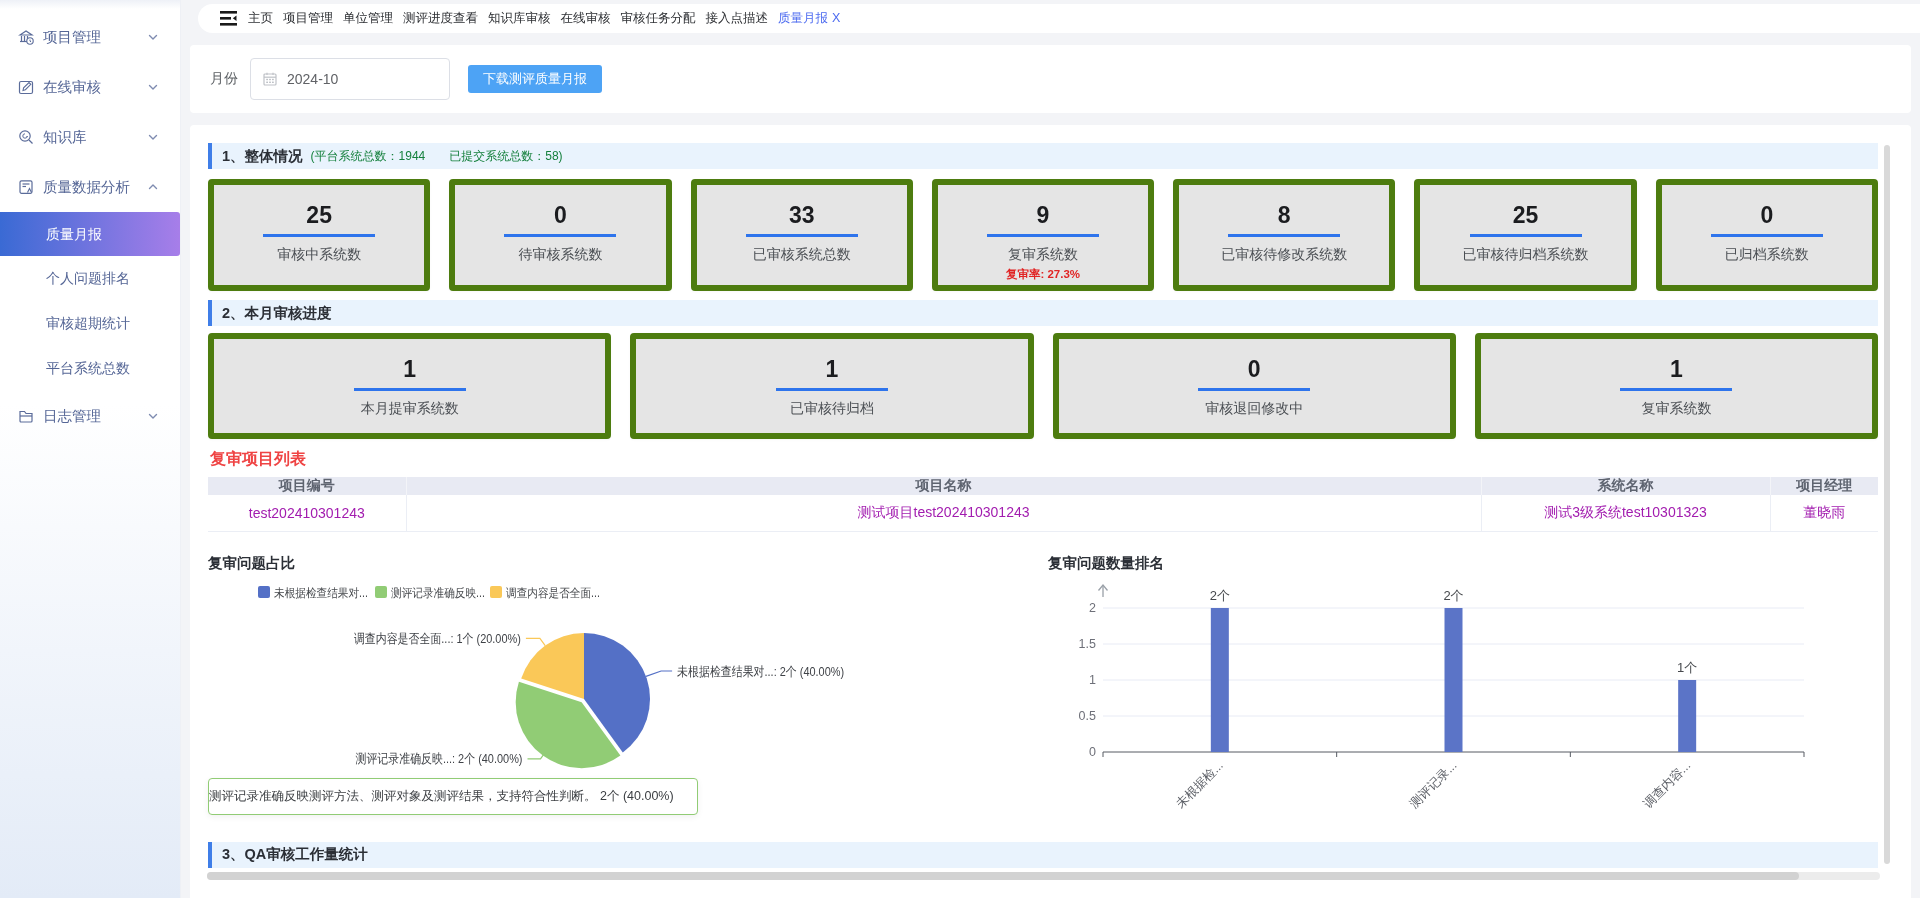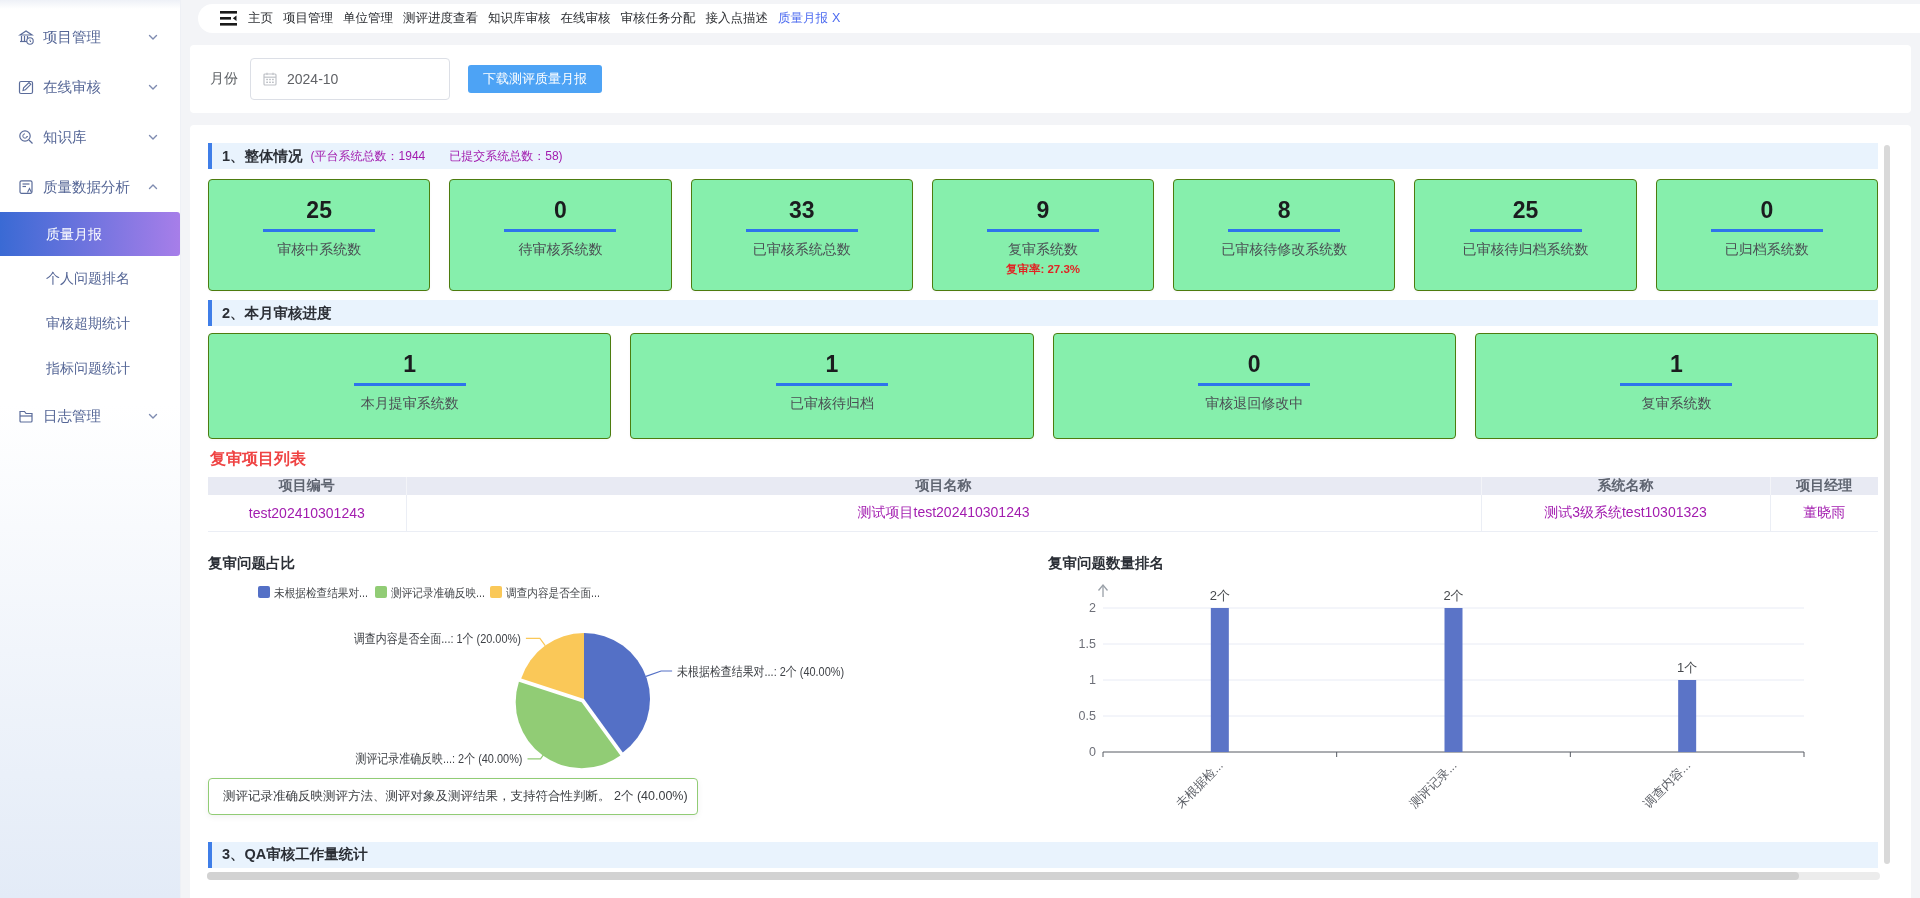--- a/index.html
+++ b/index.html
@@ -31,45 +31,45 @@
 
 .filter-card { position:absolute; left:9px; top:45px; width:1721px; height:68px; background:#fff; border-radius:4px; display:flex; align-items:center; padding-left:20px; }
 .filter-label { font-size:14px; color:#5c6064; margin-right:12px; }
 .date-input { width:200px; height:42px; border:1px solid #dcdfe6; border-radius:4px; display:flex; align-items:center; padding:0 8px; background:#fff; color:#606266; }
 .date-input .cal { width:14px; height:14px; margin:0 10px 0 4px; opacity:.55; }
 .dl-btn { margin-left:18px; height:28px; padding:0 15px; background:#4da3f5; color:#fff; border:none; border-radius:3px; font-size:13px; cursor:pointer; }
 
 
 .content-card { position:absolute; left:9px; top:125px; width:1721px; height:790px; background:#fff; border-radius:4px; padding:18px 33px 0 18px; overflow:hidden; }
 .section-hdr { height:26px; background:#e9f3fd; border-left:4px solid #3f7ee8; padding-left:10px; font-weight:bold; font-size:14.5px; color:#2b2f36; display:flex; align-items:center; }
-.section-hdr .red-note { color:#a21caf; font-weight:normal; font-size:12px; margin-left:8px; white-space:pre; }
+.section-hdr .red-note { color:#15803d; font-weight:normal; font-size:12px; margin-left:8px; white-space:pre; }
 
 .stat-row { display:flex; gap:19px; }
 #stats1 { margin:10px 0 9px 0; }
 #stats2 { margin:7px 0 0 0; }
-.stat-card { flex:1; background:#86efac; border:1px solid #4d7c0f; border-radius:4px; box-shadow:0 1px 3px rgba(0,0,0,.03); height:112px; text-align:center; padding-top:15px; }
+.stat-card { flex:1; background:#e5e5e5; border:6px solid #4d7c0f; border-radius:4px; box-shadow:0 1px 3px rgba(0,0,0,.03); height:112px; text-align:center; padding-top:15px; }
 #stats2 .stat-card { height:106px; }
 .stat-num { font-size:23px; font-weight:bold; color:#1b1c1f; line-height:26px; margin-top:2px; }
 .stat-line { width:112px; height:3px; background:#2e74ec; margin:6px auto 9px auto; }
 .stat-lbl { font-size:14px; color:#4a4e53; }
 .stat-extra { font-size:11.5px; color:#e12424; margin-top:3px; font-weight:bold; }
 
 .tbl-title { font-weight:bold; font-size:16px; color:#ef4444; margin:10px 0 0 2px; height:18px; }
 table.review { width:1670px; border-collapse:collapse; font-size:14px; margin-top:10px; }
 table.review th { background:#e8eaf3; color:#5e6470; font-weight:bold; height:16px; border-right:1px solid #f3f4f8; }
 table.review th:last-child { border-right:none; }
 table.review td { background:#fff; color:#a21caf; height:36px; text-align:center; border-bottom:1px solid #ebeef5; border-right:1px solid #ebeef5; }
 table.review td:last-child { border-right:none; }
 
 .charts-row { display:flex; margin-top:22px; height:272px; }
 .chart-title { font-weight:bold; font-size:14.5px; color:#2b2f36; height:16px; }
 .pie-panel { width:840px; position:relative; }
 .bar-panel { flex:1; position:relative; }
 #pie-wrap svg, #bar-wrap svg { position:absolute; left:0; top:0; }
-.tooltip-box { position:absolute; left:0px; top:224px; width:490px; height:37px; background:#fff; border:1px solid #91cc75; border-radius:4px; line-height:35px; padding-left:14px; font-size:12.5px; color:#3b3e42; box-shadow:0 2px 6px rgba(0,0,0,.06); white-space:nowrap; z-index:3; }
+.tooltip-box { position:absolute; left:0px; top:224px; width:490px; height:37px; background:#fff; border:1px solid #91cc75; border-radius:4px; line-height:35px; font-size:12.5px; color:#3b3e42; box-shadow:0 2px 6px rgba(0,0,0,.06); white-space:nowrap; z-index:3; }
 
 .sec3 { margin-top:16px; }
 .hscroll { position:absolute; left:17px; top:747px; width:1673px; height:8px; border-radius:4px; background:#ececec; }
 .hscroll .thumb { position:absolute; left:0; top:0; height:8px; width:1592px; border-radius:4px; background:#d2d2d2; }
 .vscroll { position:absolute; left:1694px; top:20px; width:6px; height:719px; border-radius:3px; background:#d9d9d9; }
 </style>
 </head>
 <body>
 
 <aside class="sidebar">
@@ -126,21 +126,21 @@
             </g>
           </svg></span>
         <span class="lbl">质量数据分析</span>
         <span><svg class="chev" viewBox="0 0 10 10">
             <path d="M1.5 6.5 L5 3 L8.5 6.5" fill="none" stroke="#7e8bb0" stroke-width="1.4" stroke-linecap="round" stroke-linejoin="round"></path>
           </svg></span>
       </div>
       <div class="sub-item active">质量月报</div>
       <div class="sub-item">个人问题排名</div>
       <div class="sub-item">审核超期统计</div>
-      <div class="sub-item">指标问题统计</div>
+      <div class="sub-item">平台系统总数</div>
       <div class="side-item">
         <span class="mi"><svg viewBox="0 0 16 16">
             <g fill="none" stroke="#5b6c9a" stroke-width="1.2">
               <path d="M2 3.5 h4.5 l1.5 2 h6 v7.5 a1 1 0 0 1 -1 1 h-10 a1 1 0 0 1 -1 -1 Z"></path>
               <line x1="2" y1="8" x2="14" y2="8"></line>
             </g>
           </svg></span>
         <span class="lbl">日志管理</span>
         <span><svg class="chev" viewBox="0 0 10 10">
             <path d="M1.5 3.5 L5 7 L8.5 3.5" fill="none" stroke="#7e8bb0" stroke-width="1.4" stroke-linecap="round" stroke-linejoin="round"></path>

